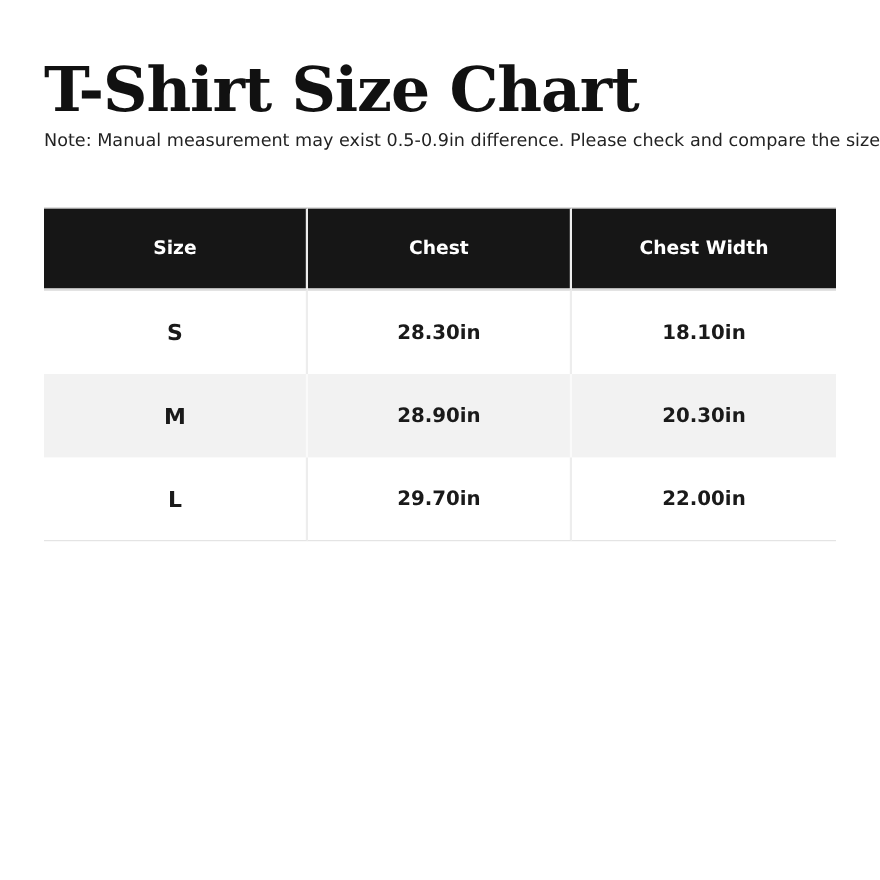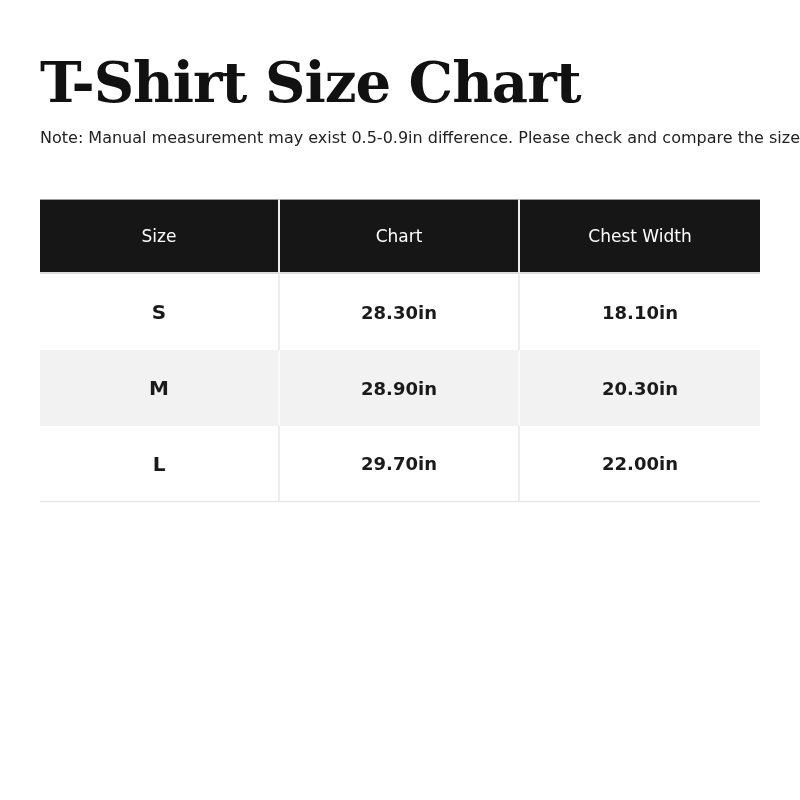--- a/index.html
+++ b/index.html
@@ -21,39 +21,38 @@
   }
   .title {
     font-family: "DejaVu Serif", "Liberation Serif", serif;
     font-weight: 700;
     font-size: 56px;
     line-height: 64px;
     letter-spacing: -1px;
     color: #111111;
   }
   .note {
-    margin-top: 10px;
     font-size: 16px;
     line-height: 28px;
     color: #222222;
   }
   .note .note-line { white-space: nowrap; }
   table.size-chart {
     margin-top: 47px;
     width: 720px;
     border-collapse: separate;
     border-spacing: 0;
     table-layout: fixed;
   }
   table.size-chart th {
     height: 75px;
     box-sizing: border-box;
     background: var(--header_row_bg);
     color: var(--header_row_text);
-    font-weight: 400;
+    font-weight: 700;
     font-size: 17px;
     text-align: center;
     vertical-align: middle;
     border-top: 1px solid #9c9c9c;
     border-bottom: 2px solid #dcdcdc;
   }
   table.size-chart th:not(:last-child),
   table.size-chart td:not(:last-child) {
     border-right: 2px solid #ededed;
   }
@@ -80,21 +79,21 @@
   <h1 class="title">T-Shirt Size Chart</h1>
 
   <div class="note">
     <div class="note-line">Note: Manual measurement may exist 0.5-0.9in difference. Please check and compare the size</div>
   </div>
 
   <table class="size-chart">
     <thead>
       <tr>
         <th>Size</th>
-        <th>Chart</th>
+        <th>Chest</th>
         <th>Chest Width</th>
       </tr>
     </thead>
     <tbody>
       <tr>
         <td class="size-col">S</td>
         <td>28.30in</td>
         <td>18.10in</td>
       </tr>
       <tr class="alt">

